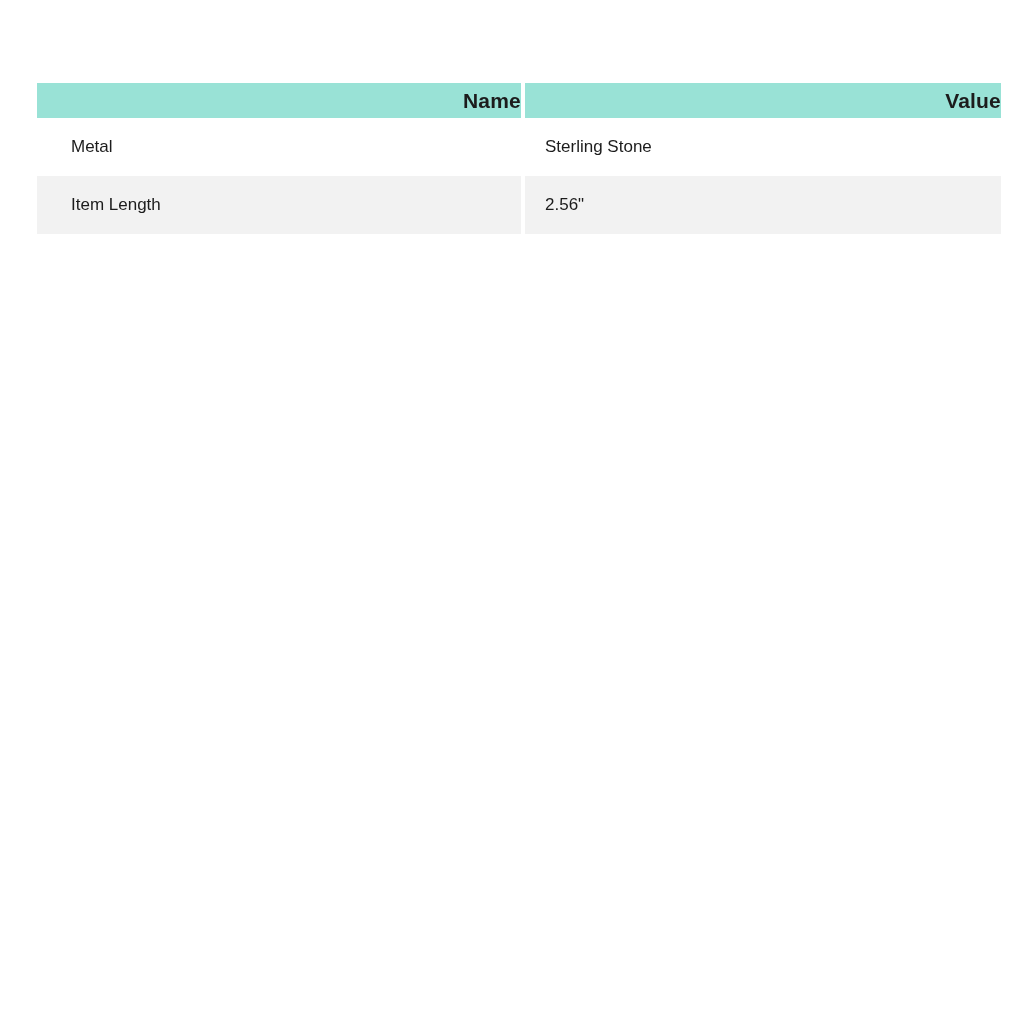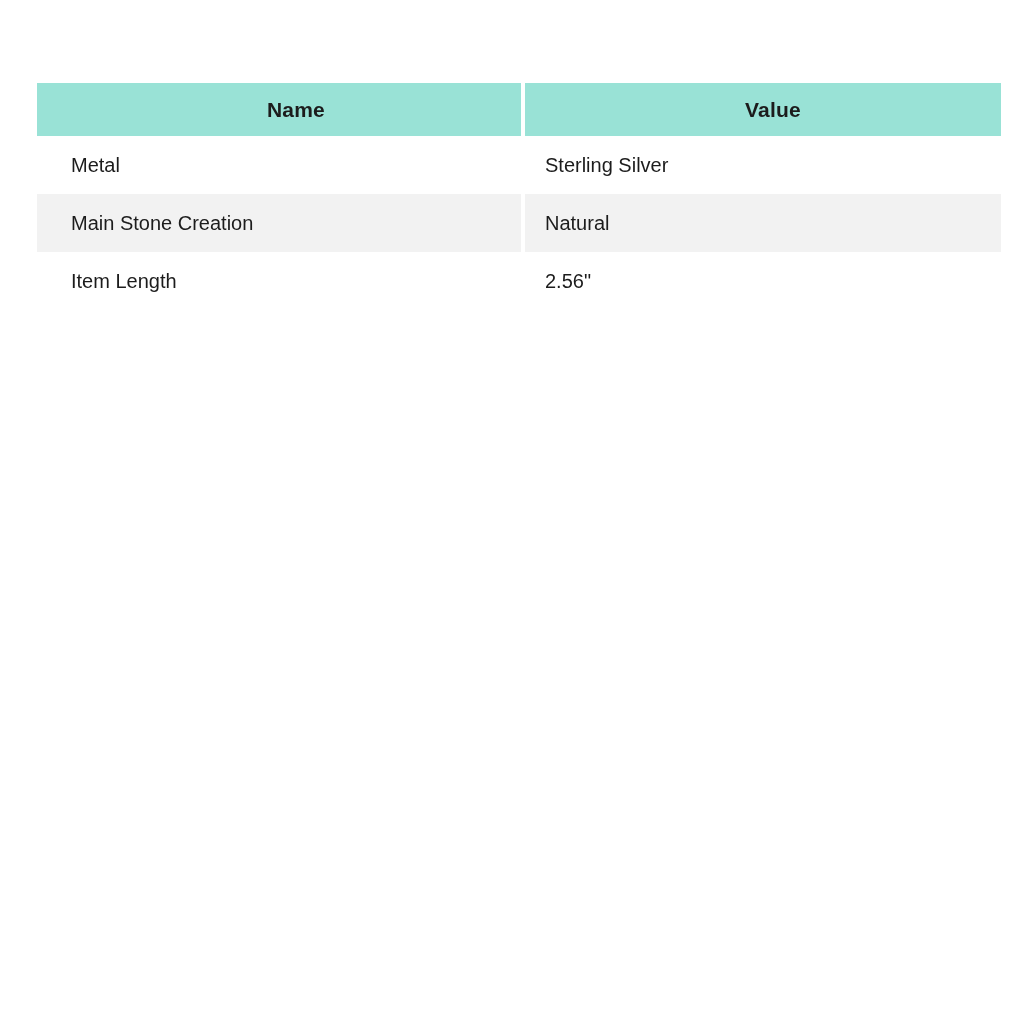--- a/index.html
+++ b/index.html
@@ -28,31 +28,31 @@
   table.spec-table {
     width: 100%;
     border-collapse: collapse;
     table-layout: fixed;
   }
   table.spec-table col.col-name  { width: 486px; }
   table.spec-table col.col-value { width: 478px; }
 
   table.spec-table th {
     background: var(--header-bg);
-    height: 53px;
+    height: 35px;
     font-size: 21px;
     font-weight: 600;
-    text-align: center;
+    text-align: right;
     vertical-align: middle;
     padding: 0 0 0 34px;
     letter-spacing: 0.2px;
   }
   table.spec-table td {
     height: 58px;
-    font-size: 20px;
+    font-size: 17px;
     font-weight: 400;
     vertical-align: middle;
     padding: 0 0 0 34px;
     background: transparent;
   }
   
   table.spec-table th.value-col,
   table.spec-table td.value-col {
     border-left: 4px solid var(--divider);
     padding-left: 20px;
@@ -71,30 +71,26 @@
     </colgroup>
     <thead>
       <tr>
         <th class="name-col">Name</th>
         <th class="value-col">Value</th>
       </tr>
     </thead>
     <tbody>
   <tr>
     <td class="name-col">Metal</td>
-    <td class="value-col">Sterling Silver</td>
+    <td class="value-col">Sterling Stone</td>
   </tr>
 
 
 
 
-  <tr>
-    <td class="name-col">Main Stone Creation</td>
-    <td class="value-col">Natural</td>
-  </tr>
 
   <tr>
     <td class="name-col">Item Length</td>
     <td class="value-col">2.56"</td>
   </tr>
 
 
 </tbody>
   </table>
 </div>

